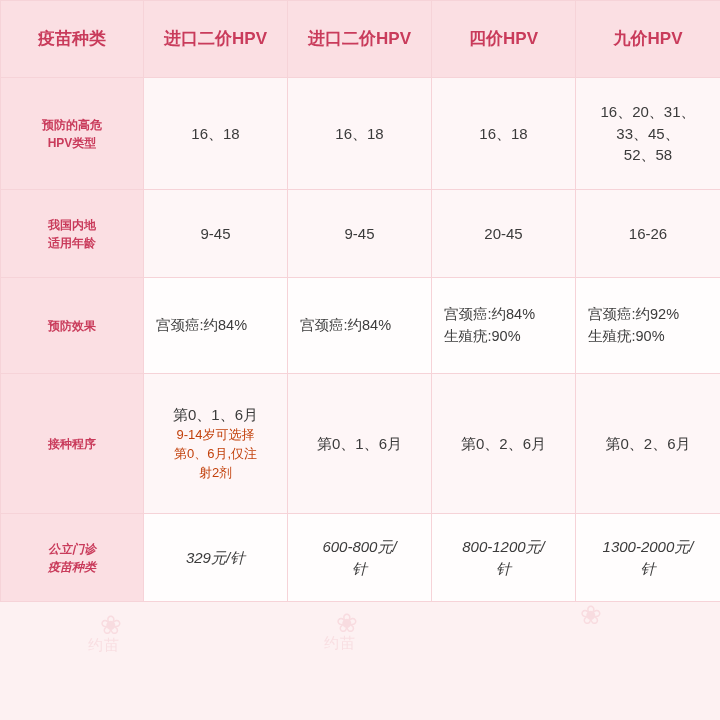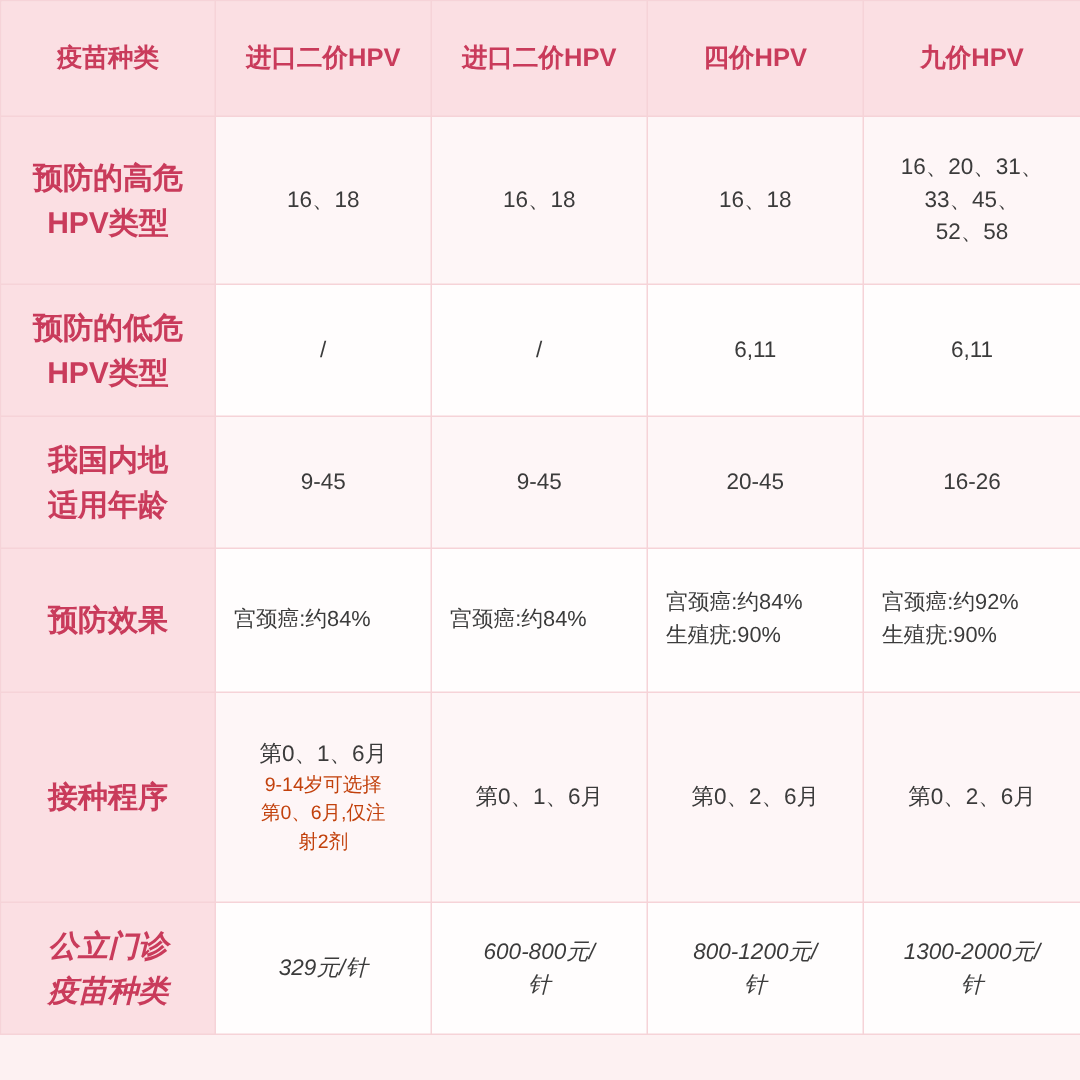--- a/index.html
+++ b/index.html
@@ -50,21 +50,21 @@
     font-weight: bold;
     height: 68px;
   }
   thead th.corner {
     color: #c93b5b;
   }
   
   td.rowlabel {
     background: #fbdfe3;
     color: #c93b5b;
-    font-size: 20px;
+    font-size: 12px;
     font-weight: bold;
     line-height: 1.5;
   }
   
   td.data {
     background: #fef6f7;
     font-size: 15px;
   }
   tr.alt td.data {
     background: #fffdfd;
@@ -164,38 +164,20 @@
         <td class="data">
           <span class="cellline">16、18</span>
         </td>
         <td class="data">
           <span class="cellline">16、20、31、</span>
           <span class="cellline">33、45、</span>
           <span class="cellline">52、58</span>
         </td>
       </tr>
 
-      <tr class="alt" style="height:88px;">
-        <td class="rowlabel">
-          <span class="cellline">预防的低危</span>
-          <span class="cellline">HPV类型</span>
-        </td>
-        <td class="data">
-          <span class="cellline">/</span>
-        </td>
-        <td class="data">
-          <span class="cellline">/</span>
-        </td>
-        <td class="data">
-          <span class="cellline">6,11</span>
-        </td>
-        <td class="data">
-          <span class="cellline">6,11</span>
-        </td>
-      </tr>
 
       <tr style="height:88px;margin-top:40px;">
         <td class="rowlabel">
           <span class="cellline">我国内地</span>
           <span class="cellline">适用年龄</span>
         </td>
         <td class="data">
           <span class="cellline">9-45</span>
         </td>
         <td class="data">

